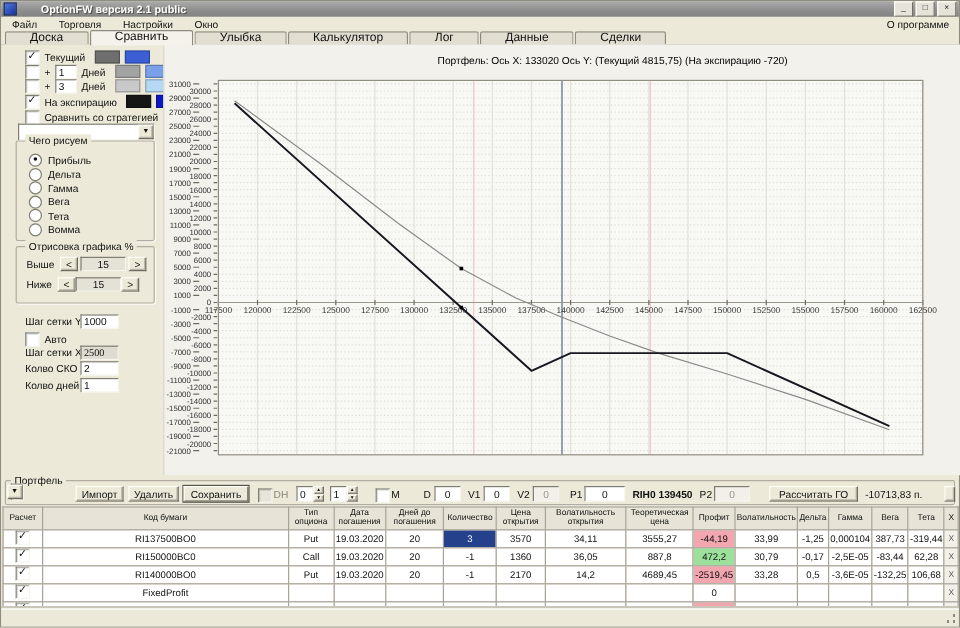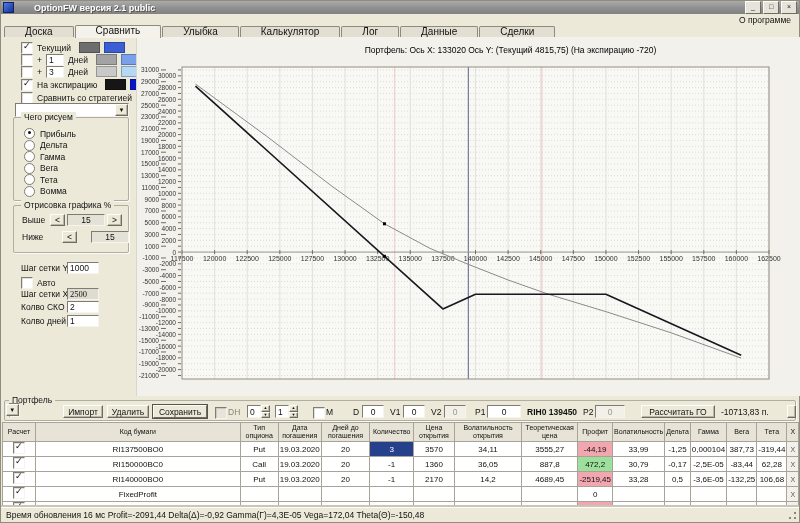--- a/index.html
+++ b/index.html
@@ -79,20 +79,26 @@
 
 <div class="titlebar">
   <span class="app-icon"></span>
   <span class="title-text">OptionFW версия 2.1 public</span>
   <span class="tb-btn">_</span>
   <span class="tb-btn">□</span>
   <span class="tb-btn">×</span>
 </div>
 
 <div class="menubar">
+  <span id="menu-items" style="display:flex">
+      <span class="menu-item">Файл</span>
+      <span class="menu-item">Торговля</span>
+      <span class="menu-item">Настройки</span>
+      <span class="menu-item">Окно</span>
+    </span>
   <span class="menu-about">О программе</span>
 </div>
 
 <div class="tabstrip" id="tabstrip">
     <span class="tab">Доска</span>
     <span class="tab active">Сравнить</span>
     <span class="tab">Улыбка</span>
     <span class="tab">Калькулятор</span>
     <span class="tab">Лог</span>
     <span class="tab">Данные</span>
@@ -139,21 +145,21 @@
         </div>
     </div>
     <div class="groupbox" style="left:12px;top:168px;width:114px;height:46px">
       <span class="gb-label">Отрисовка графика %</span>
       <div style="position:absolute;left:8px;top:8px;display:flex;align-items:center;gap:2px">
         <span style="font-size:8.5px;width:26px">Выше</span>
         <span class="btn" style="width:15px;height:12px">&lt;</span>
         <span class="ti" style="width:38px;text-align:center;background:#e4e1d6">15</span>
         <span class="btn" style="width:15px;height:12px">&gt;</span>
       </div>
-      <div style="position:absolute;left:8px;top:25px;display:flex;align-items:center;gap:14px">
+      <div style="position:absolute;left:8px;top:25px;display:flex;align-items:center;gap:0">
         <span style="font-size:8.5px;width:26px">Ниже</span>
         <span class="btn" style="width:15px;height:12px">&lt;</span>
         <span class="ti" style="width:38px;text-align:center;background:#e4e1d6">15</span>
         <span class="btn" style="width:15px;height:12px">&gt;</span>
       </div>
     </div>
     <div class="fieldrow" style="top:225px">
       <span>Шаг сетки Y</span>
       <input class="ti" value="1000" style="">
     </div>
@@ -638,15 +644,14 @@
           <td>4,3E-05</td>
           <td>172,04</td>
           <td>-150,48</td>
           <td class="xcell">X</td>
         </tr>
       </tbody>
     </table>
 </div>
 
 <div class="statusbar">
-  <span>Время обновления 16 мс  Profit=-2091,44 Delta(Δ)=-0,92 Gamma(Γ)=4,3E-05 Vega=172,04 Theta(Θ)=-150,48</span>
   <span class="grip"></span>
 </div>
 
 </body></html>

